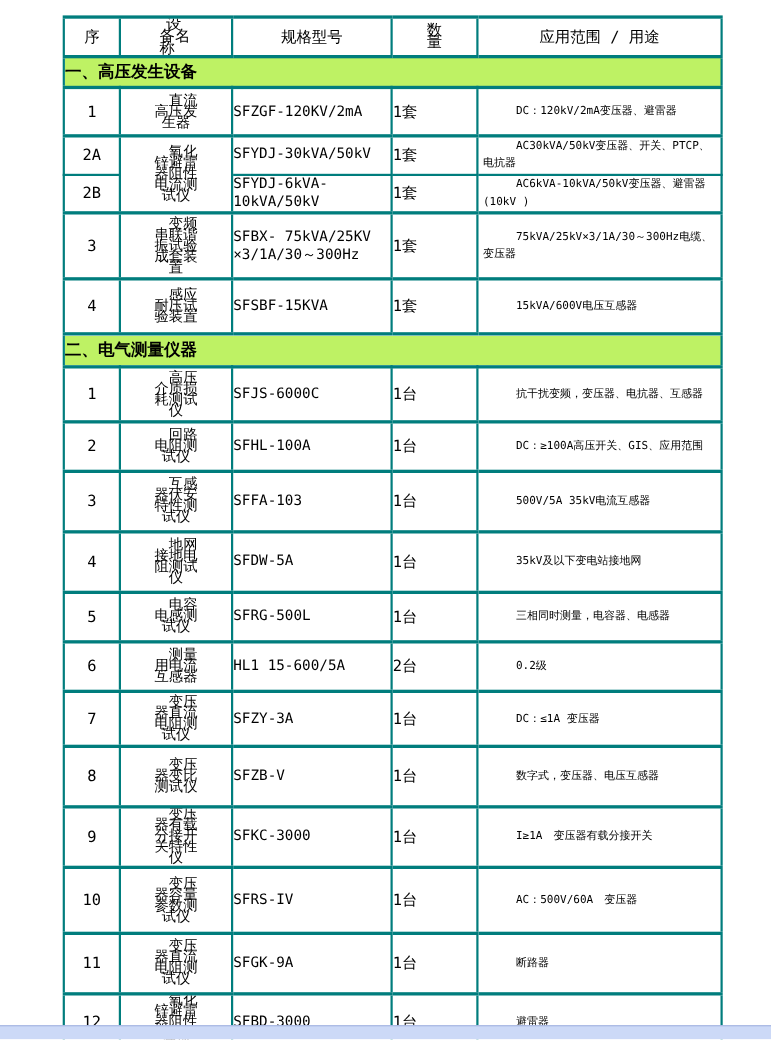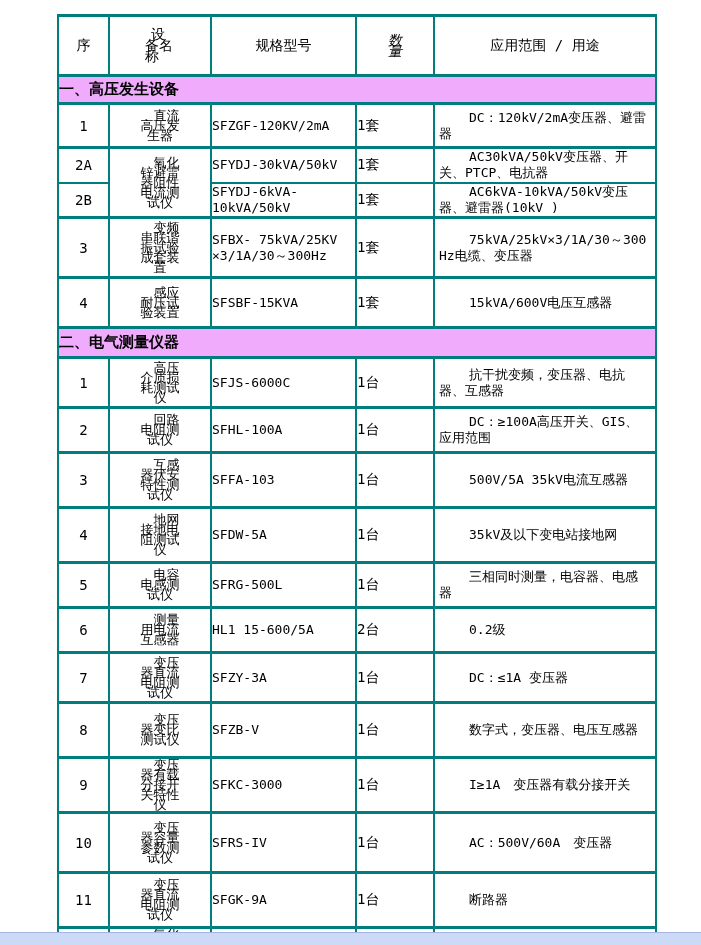--- a/index.html
+++ b/index.html
@@ -12,27 +12,27 @@
   tr.thick td{border-top-width:3px;border-bottom-width:3px;}
   tr.r2a td{border-bottom-width:2px;}
   tr.r2b td{border-top-width:2px;}
   td.no{text-align:center;font-size:14px;}
   td.name{text-align:center;}
   .nm{width:42px;margin:0 auto;font-size:13px;line-height:10px;
       text-indent:13px;text-align:center;word-break:break-all;}
   td.model{text-align:left;font-size:13px;line-height:16px;white-space:pre-line;}
   td.qty{font-size:14px;}
   td.app{text-align:left;vertical-align:middle;}
-  .ap{font-size:13px;line-height:16px;text-indent:30px;padding:0 6px 0 4px;word-break:break-all;}
+  .ap{font-size:10px;line-height:16px;text-indent:30px;padding:0 6px 0 4px;word-break:break-all;}
   tr.hdr td{text-align:center;font-size:14px;}
-  .hn{width:30px;margin:12px auto;font-size:14px;line-height:11px;text-align:left;
+  .hn{width:30px;margin:0 auto;font-size:14px;line-height:11px;text-align:left;
       text-indent:6px;word-break:break-all;}
   .hq{width:16px;margin:0 auto;font-size:14px;line-height:11px;text-align:center;
-      word-break:break-all;font-style:italic;}
-  td.sec{background:#f0abfc;font-weight:bold;font-size:15px;padding-left:62px;
+      word-break:break-all;}
+  td.sec{background:#bef264;font-weight:bold;font-size:15px;padding-left:62px;
          font-family:"DejaVu Sans",sans-serif;}
   #bottom-bar{position:absolute;left:0;bottom:0;width:701px;height:12px;
               background:#ccd9f7;border-top:1px solid #a3b4e0;z-index:5;}
 </style>
 </head>
 <body>
 
 <div id="screen">
 <table class="spec">
   <colgroup>

